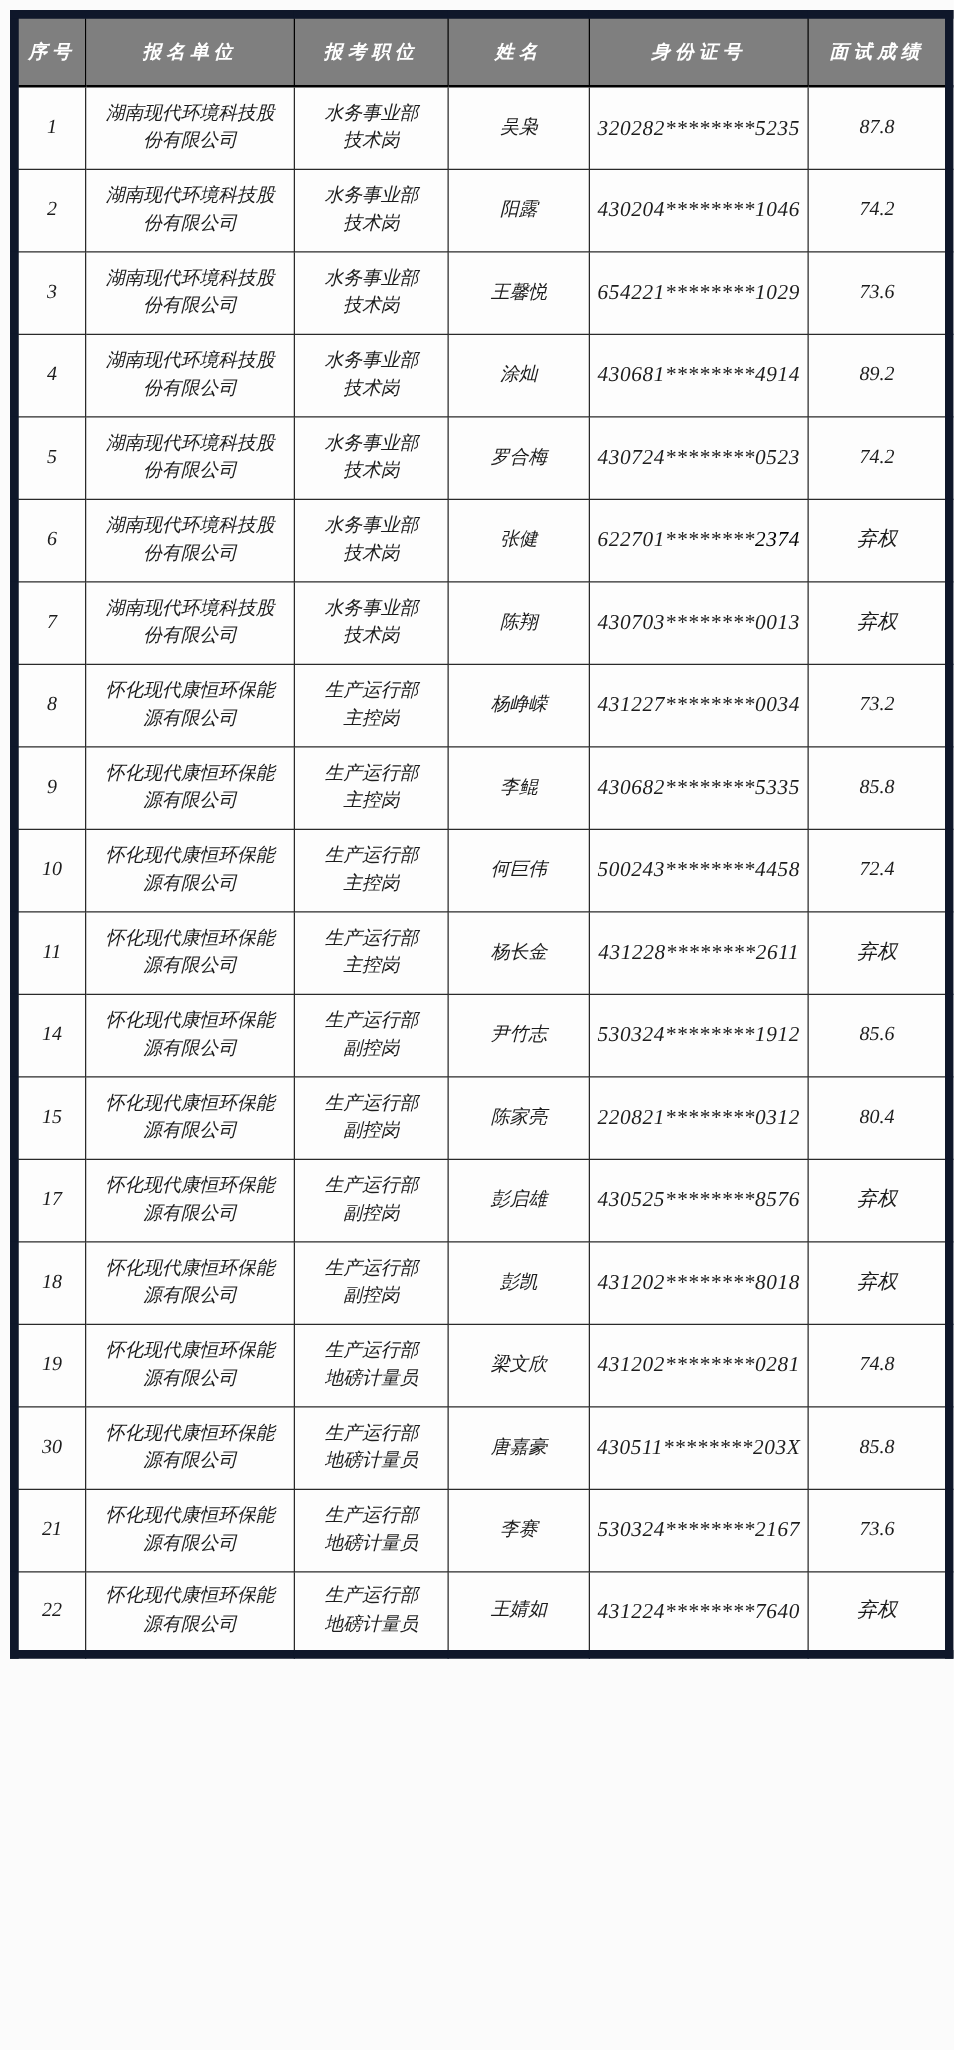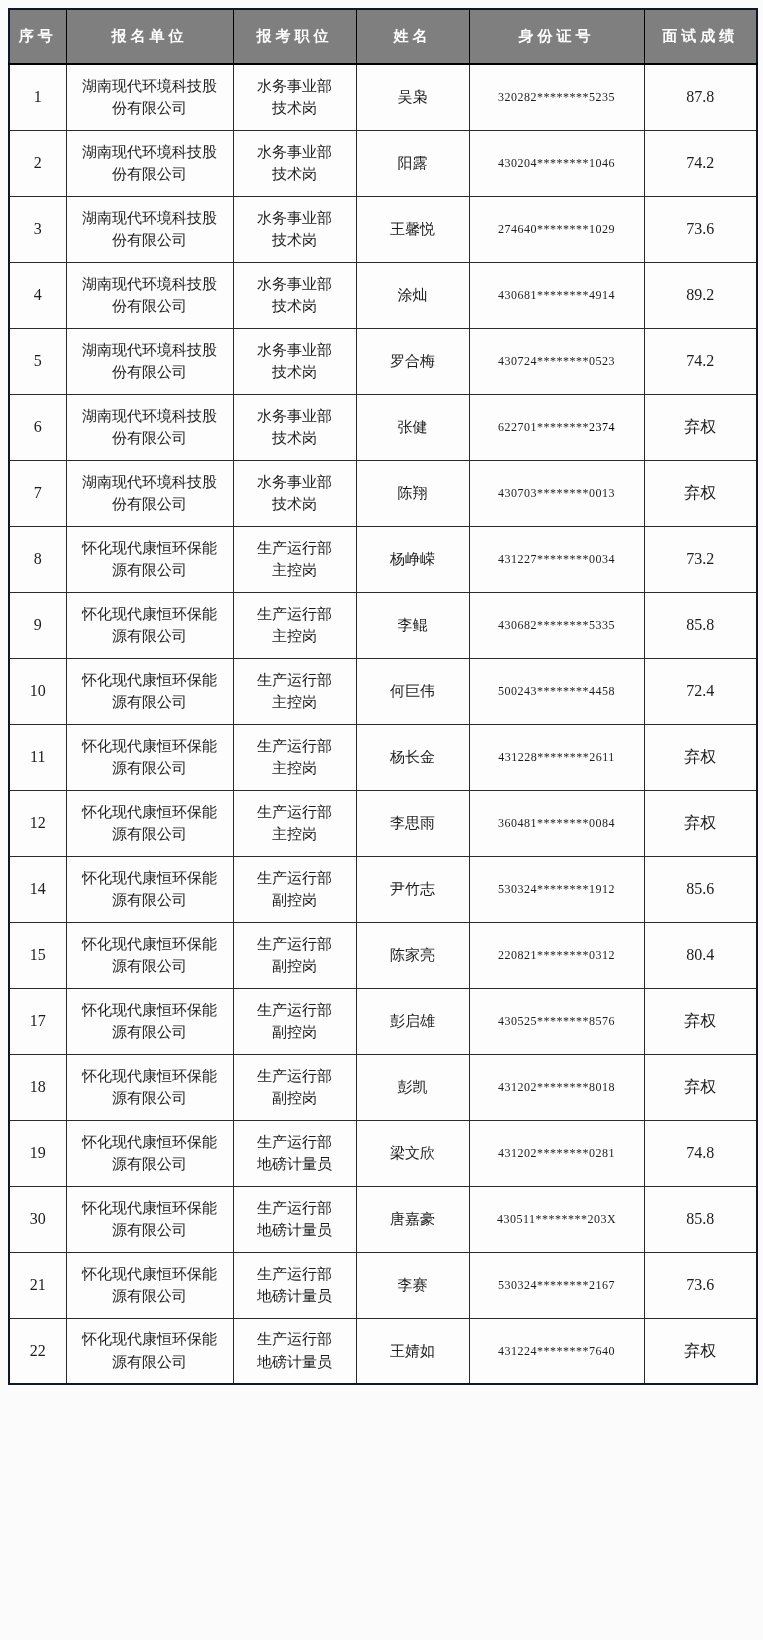--- a/index.html
+++ b/index.html
@@ -13,22 +13,23 @@
     height: 1640px;
     box-sizing: border-box;
     padding: 8px 0 0 8px;
     background: #fbfbfb;
     overflow: hidden;
   }
   table.results {
     border-collapse: collapse;
     table-layout: fixed;
     width: 748px;
-    border: 2px solid #0f172a;
+    border: 7px solid #0f172a;
     background: #fdfdfd;
+    font-style: italic;
   }
   col.c-no   { width: 57px;  }
   col.c-unit { width: 167px; }
   col.c-pos  { width: 123px; }
   col.c-name { width: 113px; }
   col.c-id   { width: 175px; }
   col.c-score{ width: 113px; }
 
   th {
     background: #7f7f7f;
@@ -50,21 +51,21 @@
     vertical-align: middle;
     font-size: 15px;
     color: #1c1c1c;
     white-space: pre-line;
     line-height: 1.5;
     padding: 0 10px;
     box-sizing: border-box;
     background: #fdfdfd;
   }
   td[data-name="id-cell"] {
-    font-size: 12px;
+    font-size: 17px;
     letter-spacing: 0.5px;
     padding: 0 4px;
   }
   td[data-name="row-number-cell"],
   td[data-name="score-cell"] {
     font-size: 16px;
   }
   .faded { color: #000000; }
 </style>
 </head>
@@ -111,21 +112,21 @@
           <td data-name="id-cell">430204********1046</td>
           <td data-name="score-cell">74.2</td>
         </tr>
         <tr data-name="table-row">
           <td data-name="row-number-cell">3</td>
           <td data-name="unit-cell">湖南现代环境科技股
 份有限公司</td>
           <td data-name="position-cell">水务事业部
 技术岗</td>
           <td data-name="name-cell">王馨悦</td>
-          <td data-name="id-cell">274640********1029</td>
+          <td data-name="id-cell">654221********1029</td>
           <td data-name="score-cell">73.6</td>
         </tr>
         <tr data-name="table-row">
           <td data-name="row-number-cell">4</td>
           <td data-name="unit-cell">湖南现代环境科技股
 份有限公司</td>
           <td data-name="position-cell">水务事业部
 技术岗</td>
           <td data-name="name-cell">涂灿</td>
           <td data-name="id-cell">430681********4914</td>
@@ -192,30 +193,20 @@
           <td data-name="score-cell">72.4</td>
         </tr>
         <tr data-name="table-row">
           <td data-name="row-number-cell">11</td>
           <td data-name="unit-cell">怀化现代康恒环保能
 源有限公司</td>
           <td data-name="position-cell">生产运行部
 主控岗</td>
           <td data-name="name-cell">杨长金</td>
           <td data-name="id-cell">431228********2611</td>
-          <td data-name="score-cell">弃权</td>
-        </tr>
-        <tr data-name="table-row">
-          <td data-name="row-number-cell">12</td>
-          <td data-name="unit-cell">怀化现代康恒环保能
-源有限公司</td>
-          <td data-name="position-cell">生产运行部
-主控岗</td>
-          <td data-name="name-cell">李思雨</td>
-          <td data-name="id-cell">360481********0084</td>
           <td data-name="score-cell">弃权</td>
         </tr>
         <tr data-name="table-row">
           <td data-name="row-number-cell">14</td>
           <td data-name="unit-cell">怀化现代康恒环保能
 源有限公司</td>
           <td data-name="position-cell">生产运行部
 副控岗</td>
           <td data-name="name-cell">尹竹志</td>
           <td data-name="id-cell">530324********1912</td>

